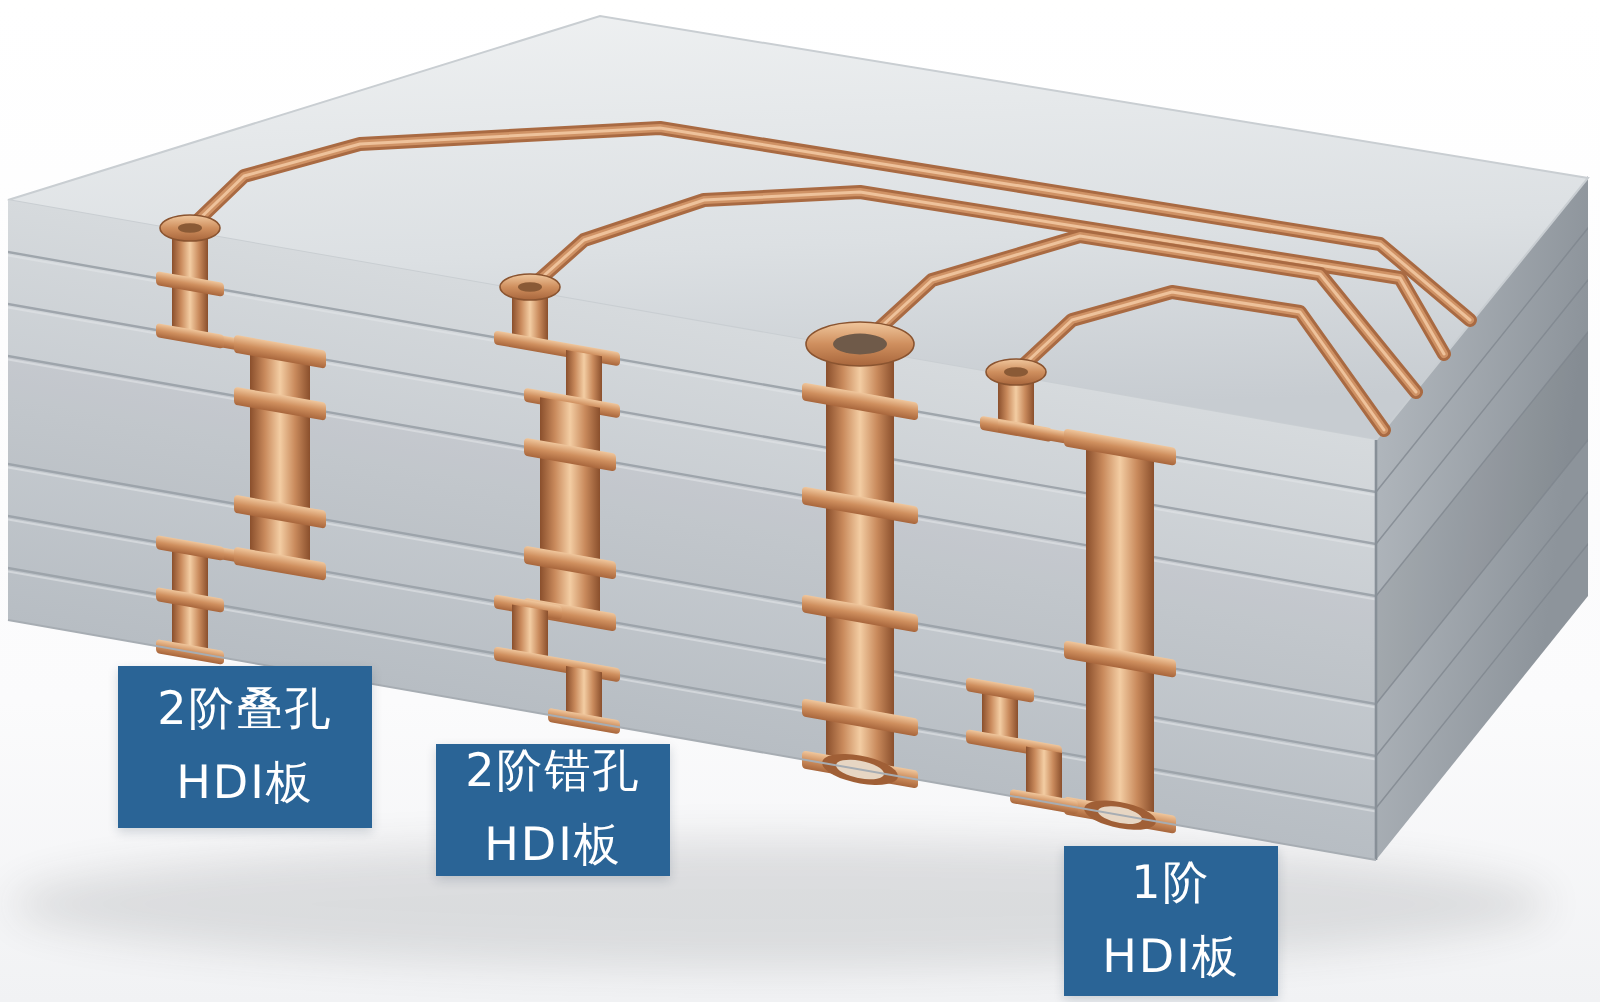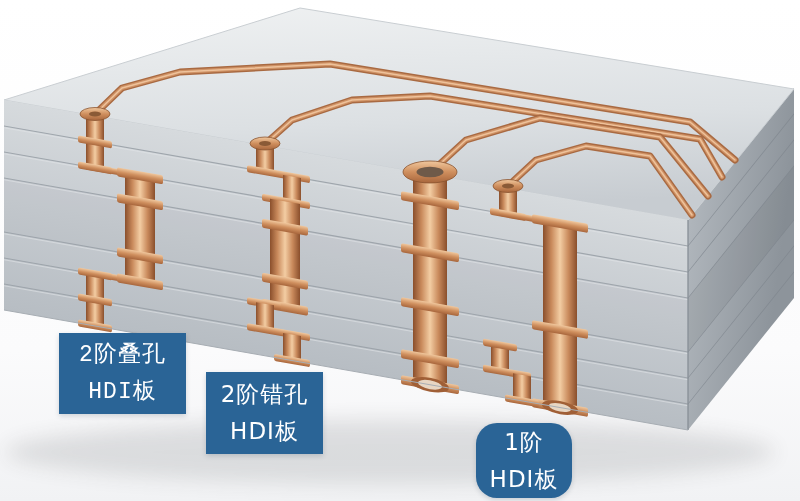--- a/index.html
+++ b/index.html
@@ -16,24 +16,24 @@
     position:absolute;
     background:#2a6496;
     color:#ffffff;
     display:flex;flex-direction:column;
     align-items:center;justify-content:center;
     text-align:center;
     font-size:23px;line-height:37px;
     letter-spacing:1px;
     box-shadow:0 2px 5px rgba(30,50,70,.18);
   }
-  .label-1{left:59px;top:333px;width:127px;height:81px;font-family:Liberation Mono, monospace;}
-  .label-2{left:206px;top:372px;width:117px;height:82px;}
+  .label-1{left:59px;top:333px;width:127px;height:81px;}
+  .label-2{left:218px;top:372px;width:117px;height:66px;}
   .label-3{left:368px;top:398px;width:98px;height:83px;}
-  .label-4{left:476px;top:423px;width:96px;height:75px;border-radius:21px;}
+  .label-4{left:532px;top:423px;width:107px;height:75px;}
 </style>
 </head>
 <body>
 
 <div class="stage">
 
   <svg width="800" height="501" viewBox="0 0 800 501">
     <defs>
       <linearGradient id="gTop" x1="0" y1="0" x2="0.15" y2="1">
         <stop offset="0" stop-color="#eff1f2"></stop>

